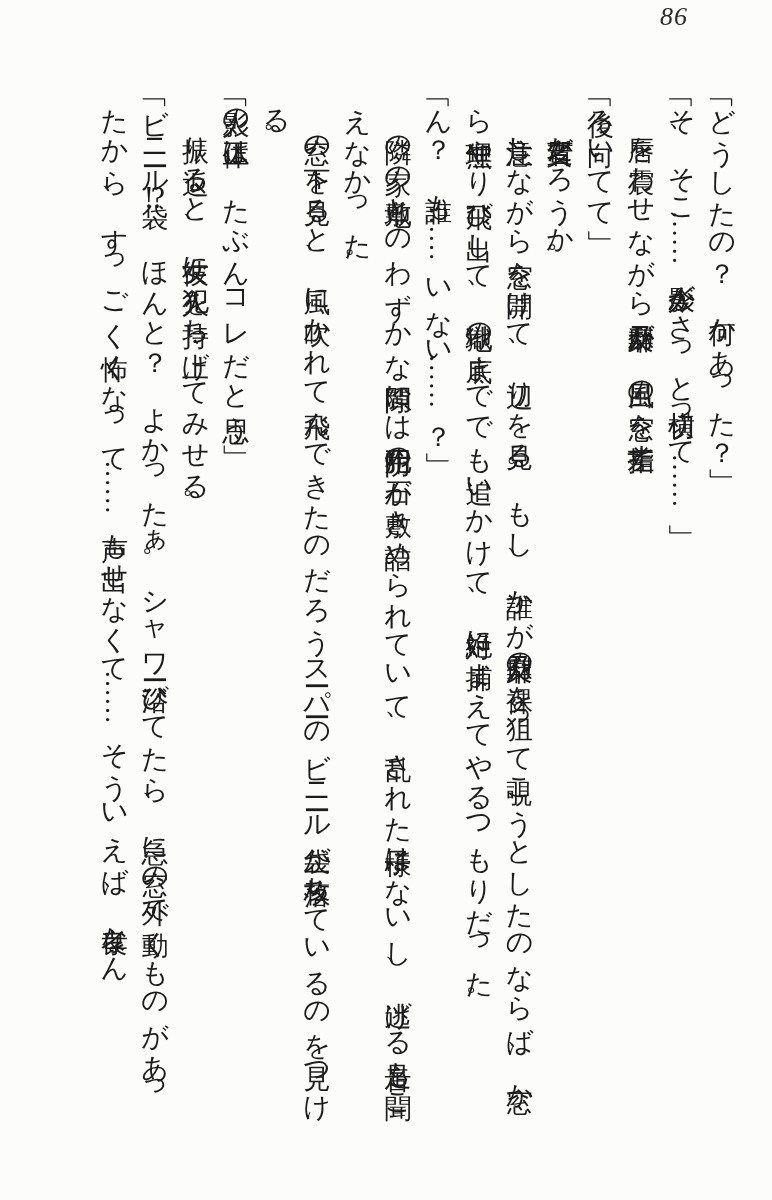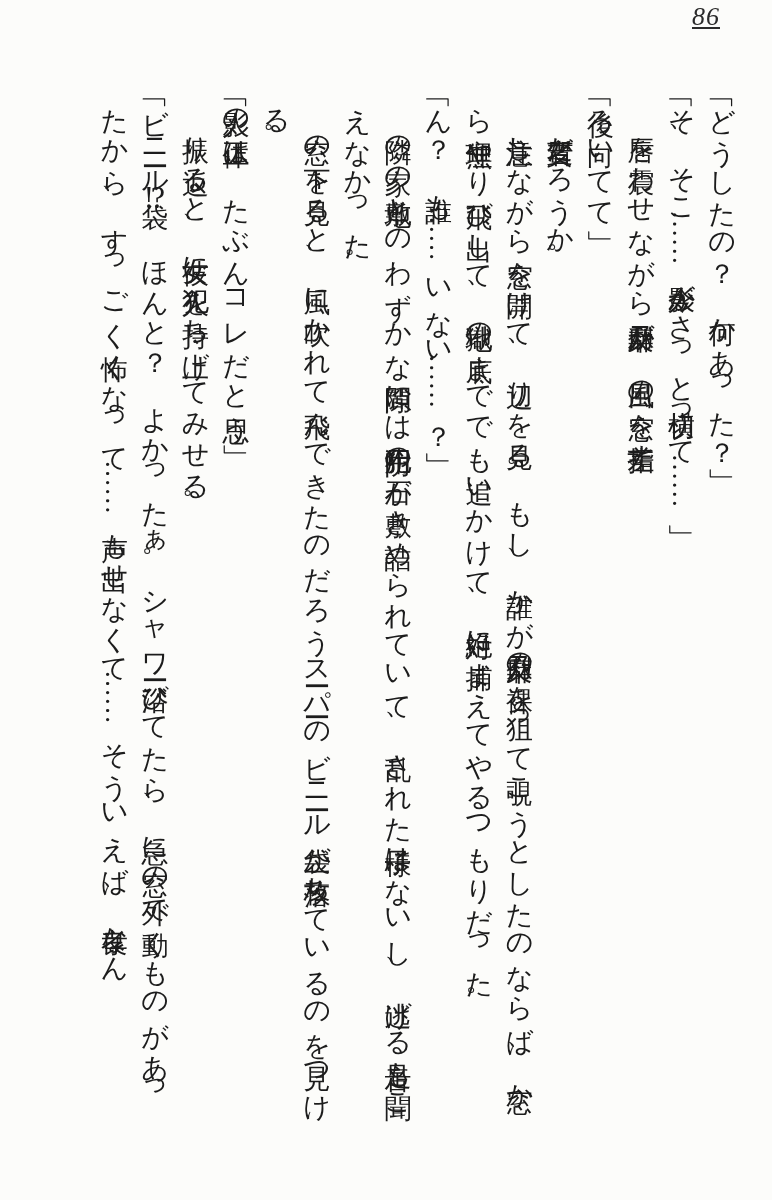--- a/index.html
+++ b/index.html
@@ -17,27 +17,26 @@
   .book-page {
     position: absolute;
     inset: 0;
     background: #fcfcfa;
   }
   .page-number {
     position: absolute;
     top: 2px;
     left: 660px;
     width: 60px;
-    text-align: right;
+    text-align: left;
     font-size: 26px;
     font-style: italic;
     color: #2b2b2b;
     letter-spacing: 1px;
     font-family: "Liberation Serif", "DejaVu Serif", serif;
-    text-decoration: underline;
   }
   .text-block {
     position: absolute;
     top: 90px;
     right: 30px;
     height: 1032px;
     writing-mode: vertical-rl;
     -webkit-writing-mode: vertical-rl;
     text-orientation: mixed;
     font-size: 27px;

